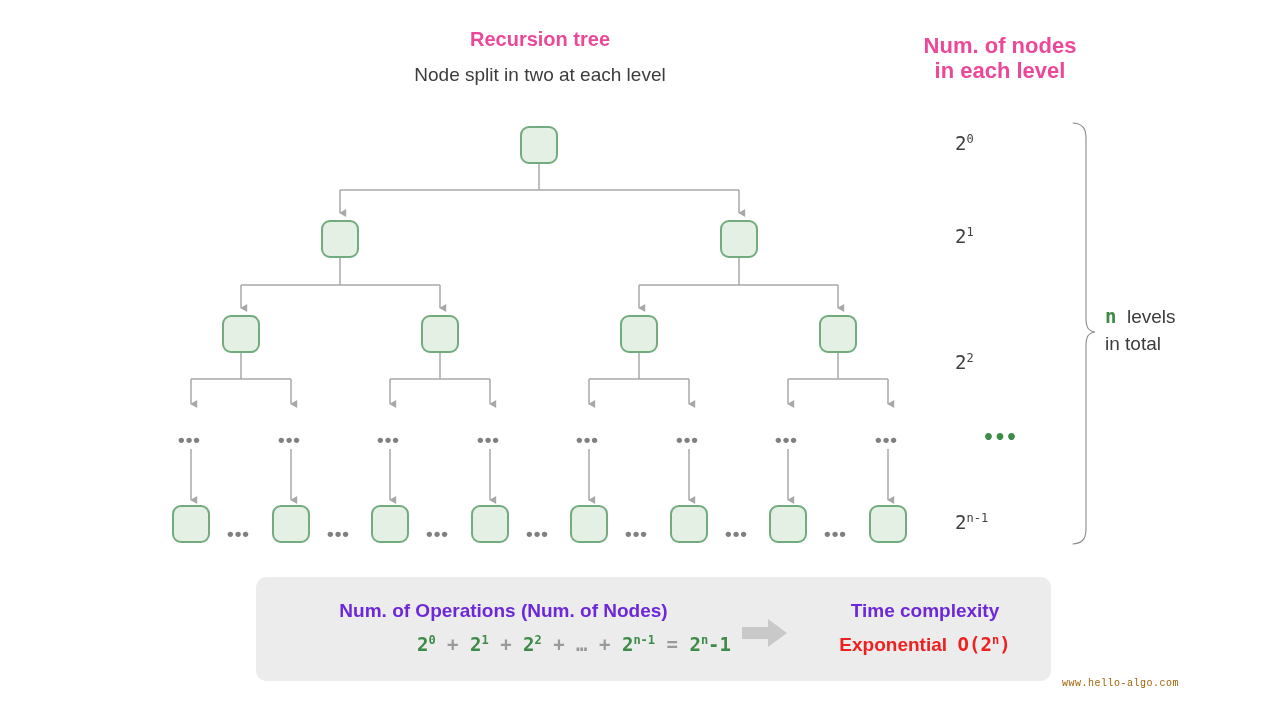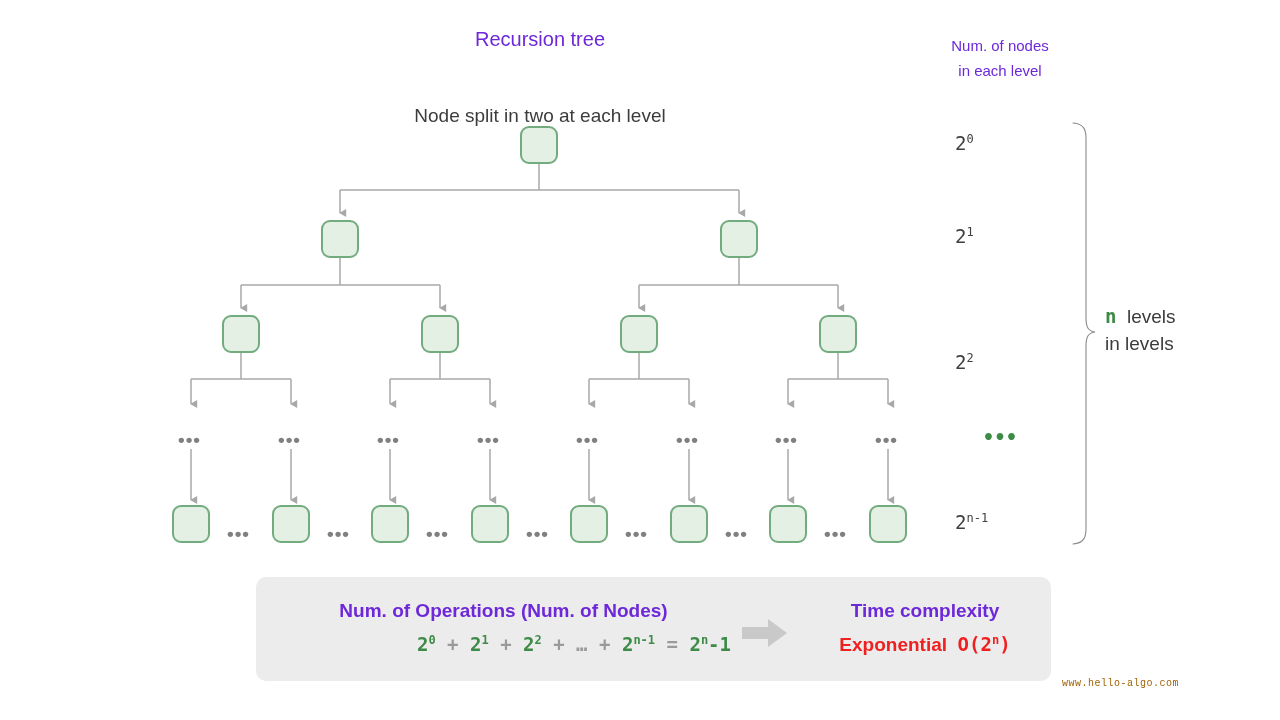--- a/index.html
+++ b/index.html
@@ -9,25 +9,25 @@
     font-family:"Liberation Sans", sans-serif;
     position:relative;
     overflow:hidden;
     color:#3c3c3c;
   }
   #stage{position:absolute;left:0;top:0;width:1280px;height:720px;}
 
   
   .title{
     position:absolute;text-align:center;
-    font-weight:normal;color:#6d28d9;
+    font-weight:bold;color:#ec4899;
   }
   #tree-title{left:340px;top:28px;width:400px;font-size:20px;}
-  #tree-subtitle{left:300px;top:64px;width:480px;font-size:19px;font-weight:normal;color:#3c3c3c;margin-top:41px;}
-  #count-title{left:880px;top:33px;width:240px;font-size:15px;line-height:25px;}
+  #tree-subtitle{left:300px;top:64px;width:480px;font-size:19px;font-weight:normal;color:#3c3c3c;}
+  #count-title{left:880px;top:33px;width:240px;font-size:22px;line-height:25px;}
 
   
   #edges{position:absolute;left:0;top:0;width:1280px;height:720px;pointer-events:none;}
 
   
   .node{
     position:absolute;
     width:38px;height:38px;
     box-sizing:border-box;
     border:2px solid #71ab7e;
@@ -231,21 +231,21 @@
     <span>2</span><sup>2</sup>
   </div>
   <div class="lvl-dots" style="left:955px;top:426px;">•••</div>
   <div class="lvl-count" style="left:955px;top:511px;">
     <span>2</span><sup>n-1</sup>
   </div>
 
   <div id="brace-label">
     <span class="var">n</span>&nbsp;
     <span>levels</span><br>
-    <span>in levels</span>
+    <span>in total</span>
   </div>
 
   <div id="panel"></div>
 
   <div id="panel-left">
     <div class="panel-head">Num. of Operations (Num. of Nodes)</div>
     <div class="formula">
       <span>2</span><sup>0</sup>
       <span class="op">+</span>
       <span>2</span><sup>1</sup>

